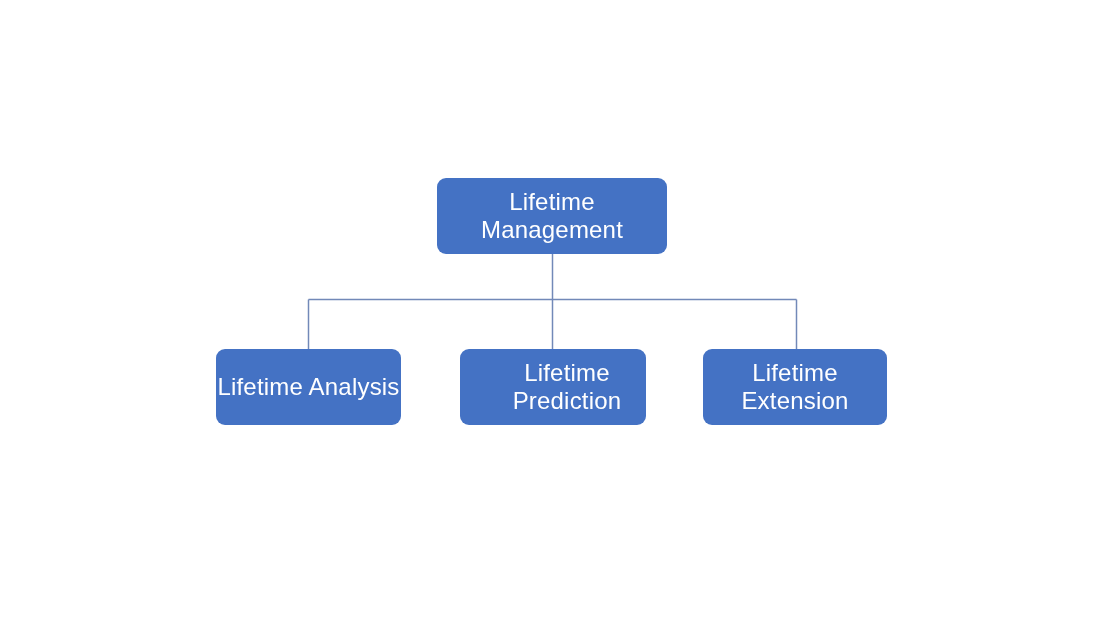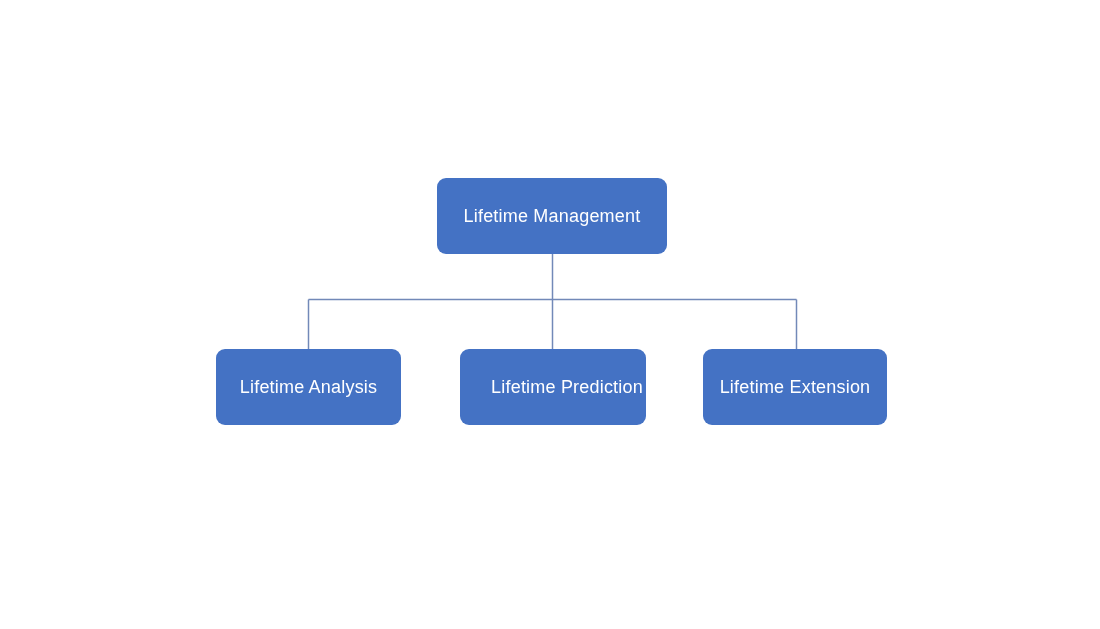--- a/index.html
+++ b/index.html
@@ -37,21 +37,21 @@
   }
   .node {
     position: absolute;
     background: var(--node-fill);
     color: var(--node-text);
     border-radius: 9px;
     display: flex;
     align-items: center;
     justify-content: center;
     text-align: center;
-    font-size: 18px;
+    font-size: 24px;
     font-weight: 400;
     letter-spacing: 0.2px;
   }
   .node-root   { left: 437px; top: 178px; width: 230px; height: 76px; }
   .node-child0 { left: 216px; top: 349px; width: 185px; height: 76px; }
   .node-child1 { left: 460px; top: 349px; width: 186px; height: 76px; padding-left: 28px; }
   .node-child2 { left: 703px; top: 349px; width: 184px; height: 76px; justify-content: center; }
 </style>
 </head>
 <body>

